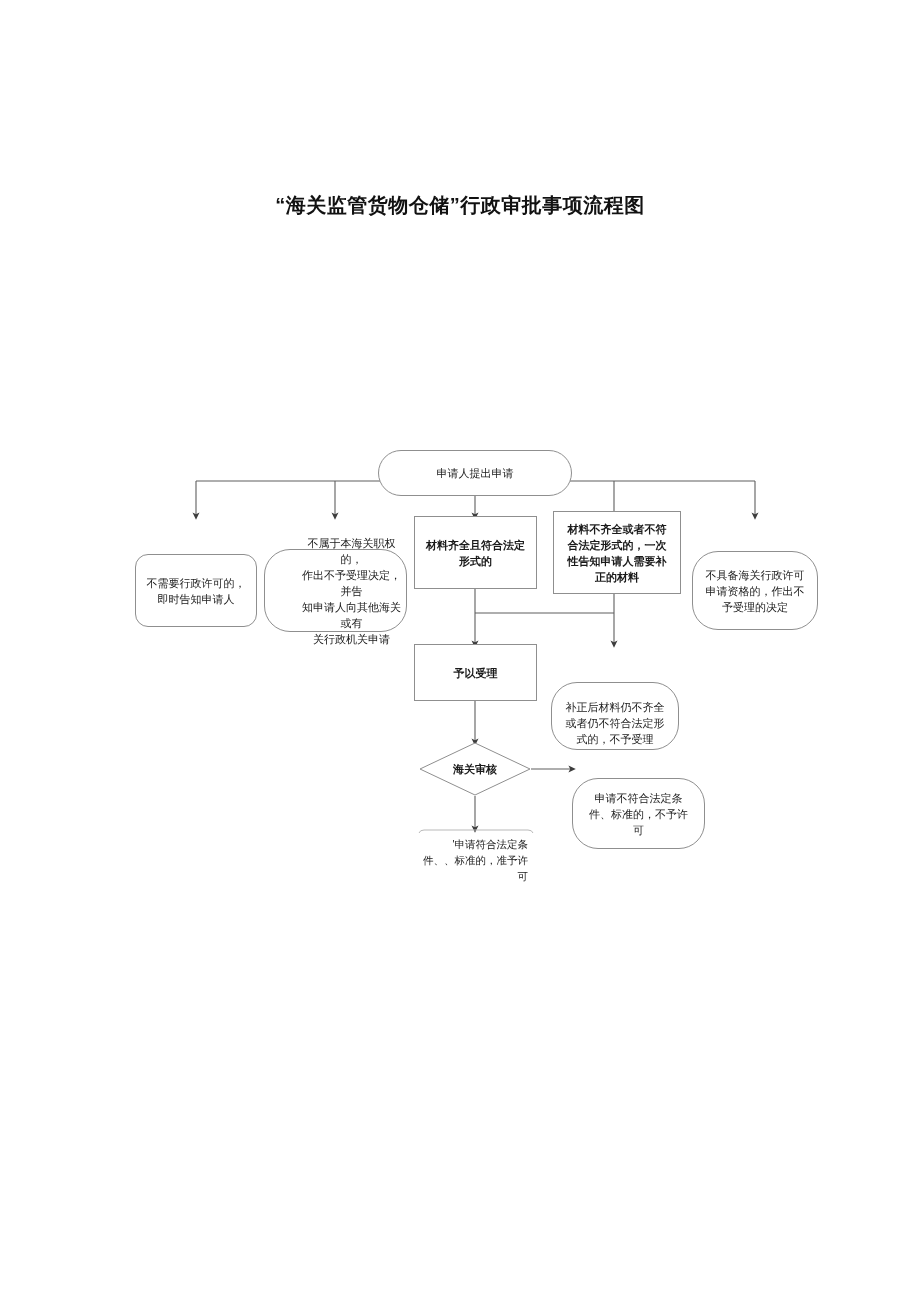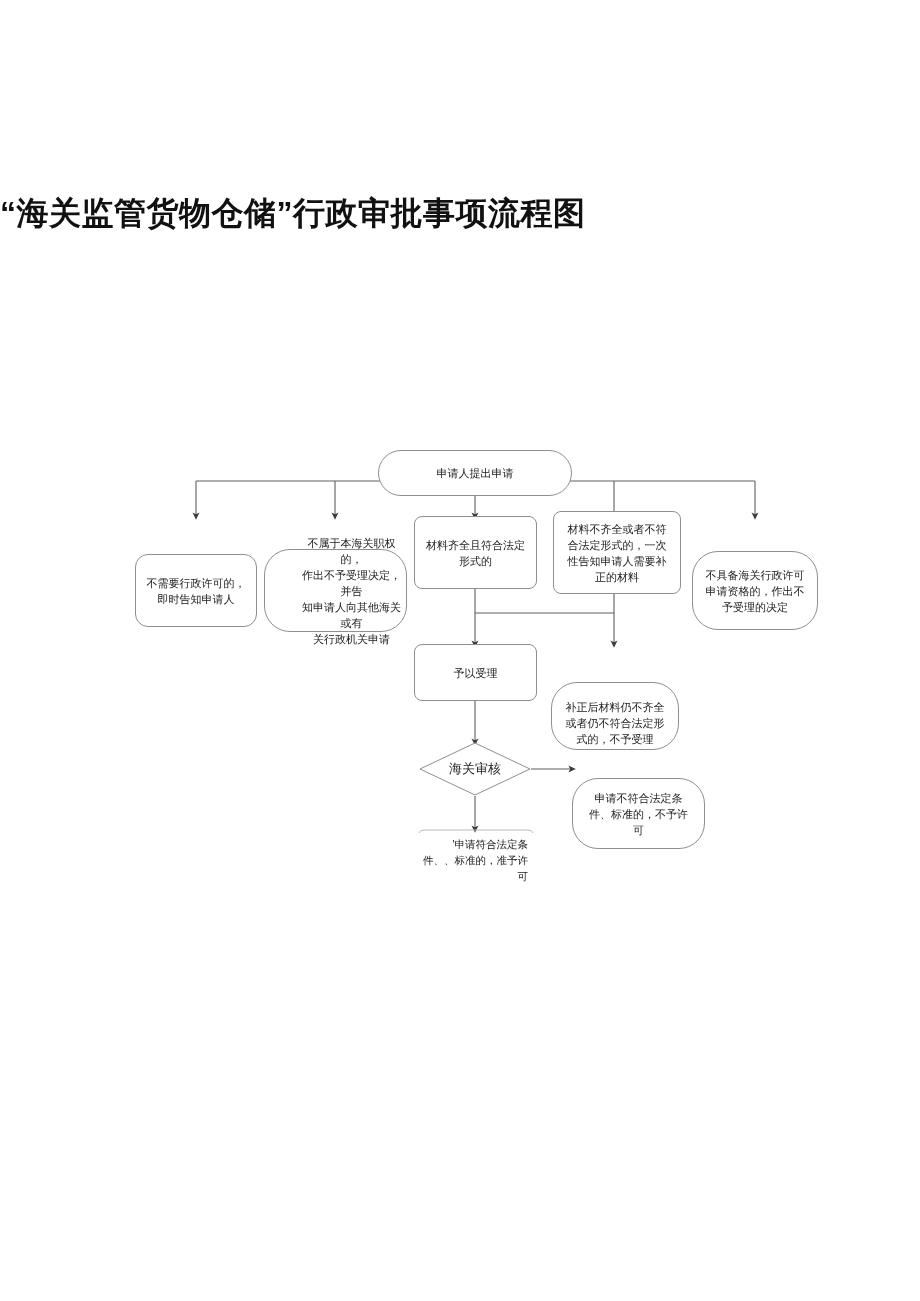--- a/index.html
+++ b/index.html
@@ -18,22 +18,22 @@
     width: 920px;
     height: 1301px;
     overflow: hidden;
     background: #ffffff;
   }
   #doc-title {
     position: absolute;
     left: 0;
     top: 192px;
     width: 920px;
-    text-align: left;
-    font-size: 32px;
+    text-align: center;
+    font-size: 20px;
     font-weight: bold;
     letter-spacing: 0.5px;
     color: #111111;
     white-space: pre;
   }
   #flow-canvas {
     position: absolute;
     left: 0;
     top: 0;
     width: 920px;
@@ -52,21 +52,22 @@
     line-height: 16px;
     color: #1a1a1a;
     padding: 2px 4px;
     z-index: 3;
   }
   .node.rounded {
     border-radius: 26px;
     margin-top: 38px;
   }
   .node.rect {
-    border-radius: 8px;
+    border-radius: 0;
+    font-weight: bold;
   }
   .node-label {
     display: block;
     white-space: pre-line;
   }
   .diamond-wrap {
     position: absolute;
     z-index: 3;
   }
   .diamond-wrap svg {
@@ -74,24 +75,25 @@
   }
   .diamond-label {
     position: absolute;
     left: 0;
     top: 0;
     width: 100%;
     height: 100%;
     display: flex;
     align-items: center;
     justify-content: center;
-    font-size: 13px;
+    font-size: 11px;
     line-height: 16px;
     color: #1a1a1a;
     pointer-events: none;
+    font-weight: bold;
   }
   #tail-note {
     position: absolute;
     left: 410px;
     top: 836px;
     width: 118px;
     font-size: 10.5px;
     line-height: 16px;
     color: #1a1a1a;
     white-space: pre-line;

